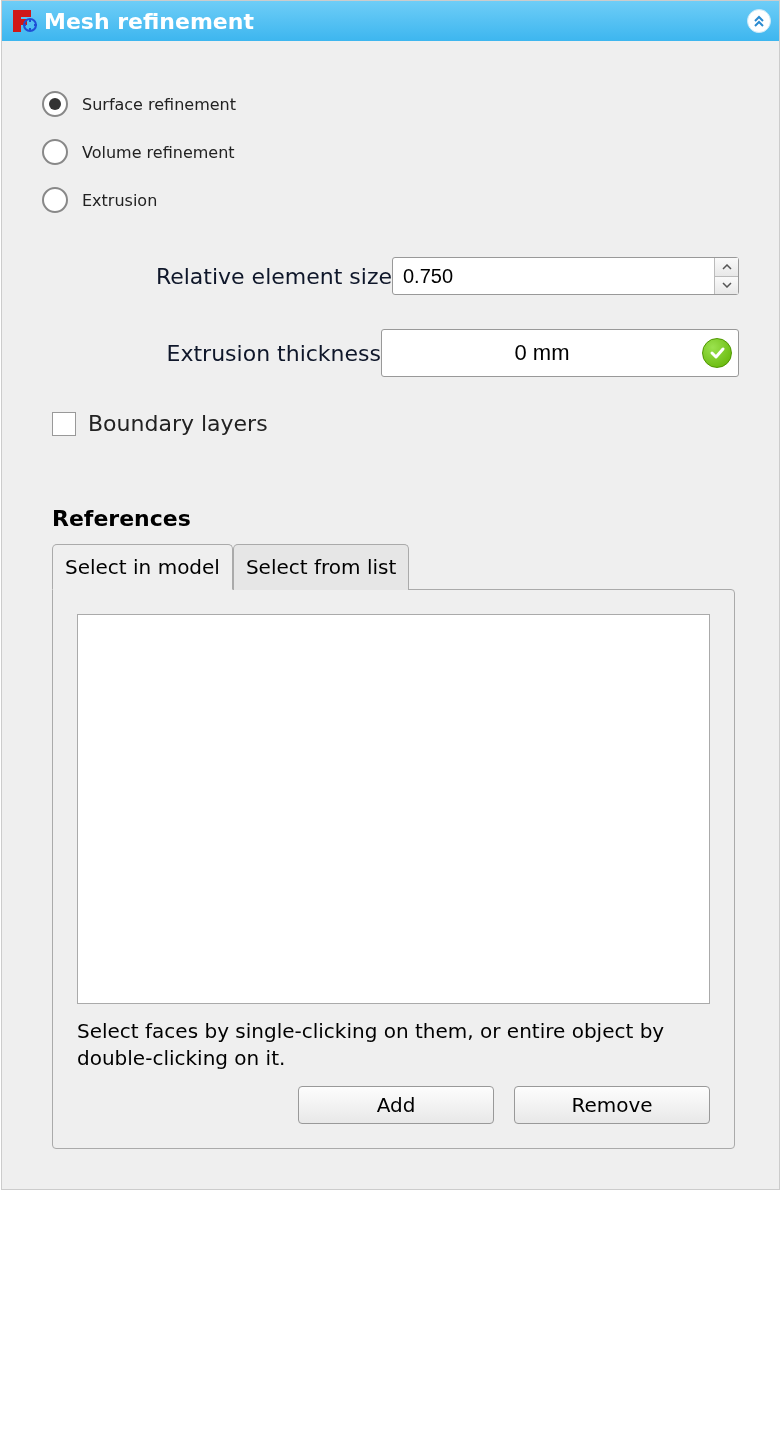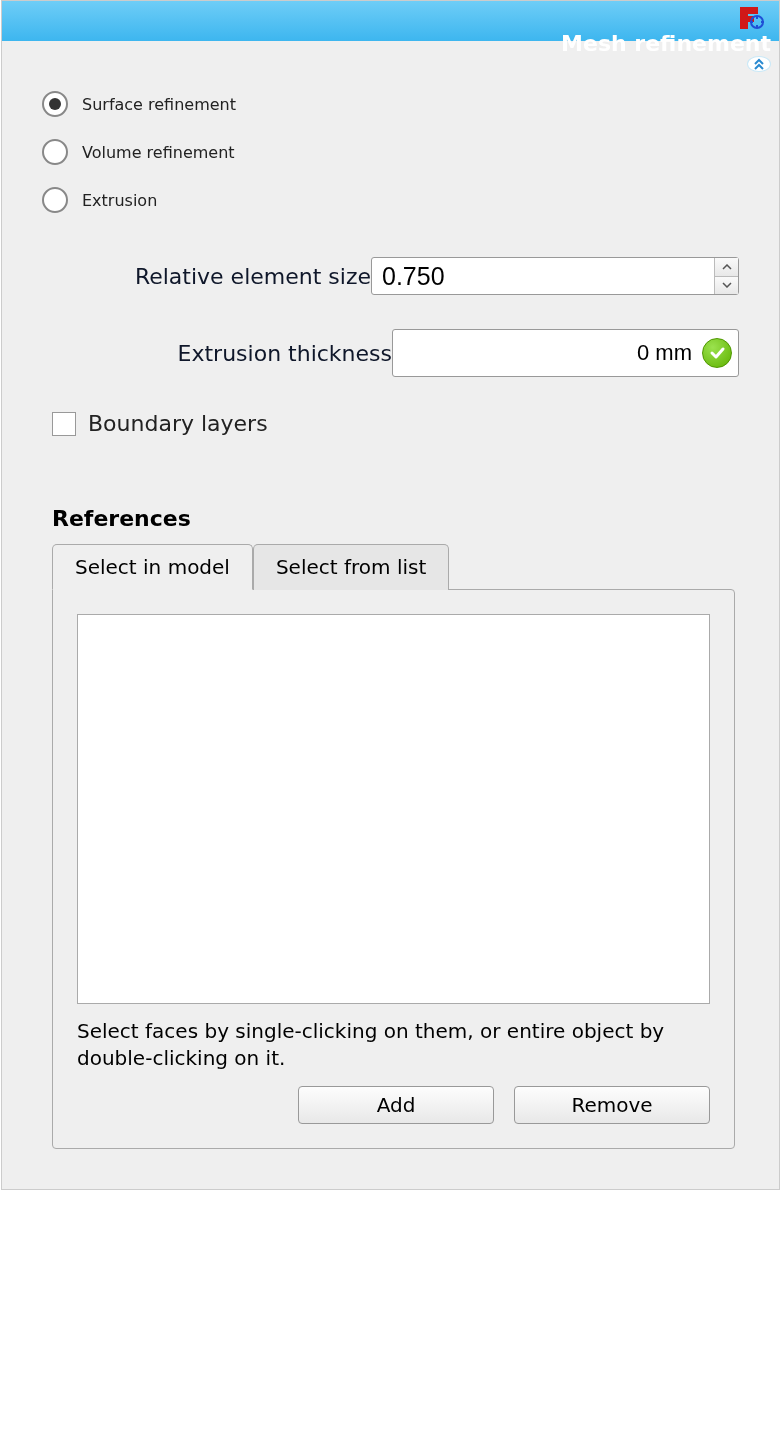--- a/index.html
+++ b/index.html
@@ -13,24 +13,23 @@
     .panel {
       width: 779px;
       border: 1px solid #ccc;
       background: #efefef;
       margin: 0 auto;
     }
     .titlebar {
       background: linear-gradient(to bottom, #6ecdf7, #3db6ef);
       color: #fff;
       display: flex;
-      align-items: flex-end;
+      align-items: center;
       padding: 4px 8px;
       height: 40px;
-      flex-direction: column;
     }
     .titlebar-icon {
       width: 28px;
       height: 28px;
       display: flex;
       align-items: center;
       justify-content: center;
       margin-right: 6px;
     }
     .titlebar-title {
@@ -96,21 +95,21 @@
       border: 1px solid #999;
       border-radius: 3px;
       background: #fff;
       height: 38px;
       align-items: stretch;
     }
     .spinner-input {
       border: none;
       outline: none;
       padding: 0 10px;
-      font-size: 25px;
+      font-size: 20px;
       flex: 1;
       background: transparent;
     }
     .spinner-btns {
       width: 24px;
       display: flex;
       flex-direction: column;
       border-left: 1px solid #bbb;
     }
     .spin-up, .spin-down {
@@ -128,24 +127,24 @@
       border: 1px solid #999;
       border-radius: 3px;
       background: #fff;
       height: 48px;
       align-items: center;
       padding: 0 6px 0 0;
     }
     .thickness-input {
       border: none;
       outline: none;
-      padding: 0 10px;
+      padding: 0 16px;
       font-size: 22px;
       flex: 1;
-      text-align: right;
+      text-align: center;
       background: transparent;
     }
     .check-icon {
       width: 30px;
       height: 30px;
       border-radius: 50%;
       background: radial-gradient(circle at 35% 30%, #9be24e, #5eb100);
       display: flex;
       align-items: center;
       justify-content: center;
@@ -168,21 +167,21 @@
     .checkbox-label { font-size: 22px; color: #222; }
     .section-title {
       font-size: 22px;
       font-weight: bold;
       margin-bottom: 12px;
       margin-left: 10px;
     }
     .tab-container { margin-left: 10px; margin-right: 4px; }
     .tabs { display: flex; }
     .tab {
-      padding: 10px 22px;
+      padding: 10px 12px;
       font-size: 20px;
       border: 1px solid #aaa;
       border-bottom: none;
       background: #e6e6e6;
       cursor: pointer;
       position: relative;
       top: 1px;
       border-top-left-radius: 5px;
       border-top-right-radius: 5px;
     }

